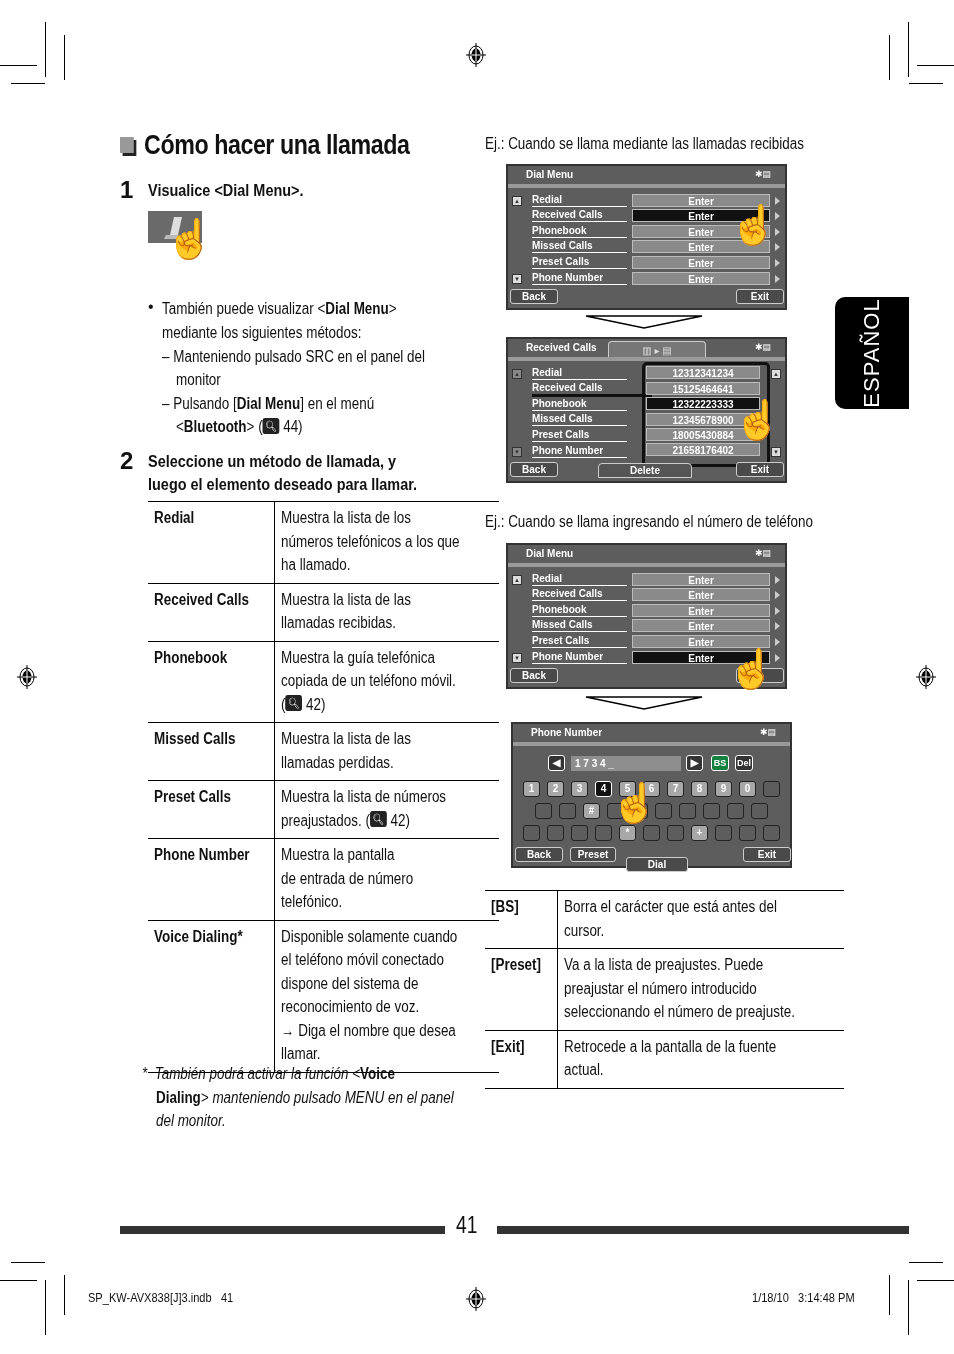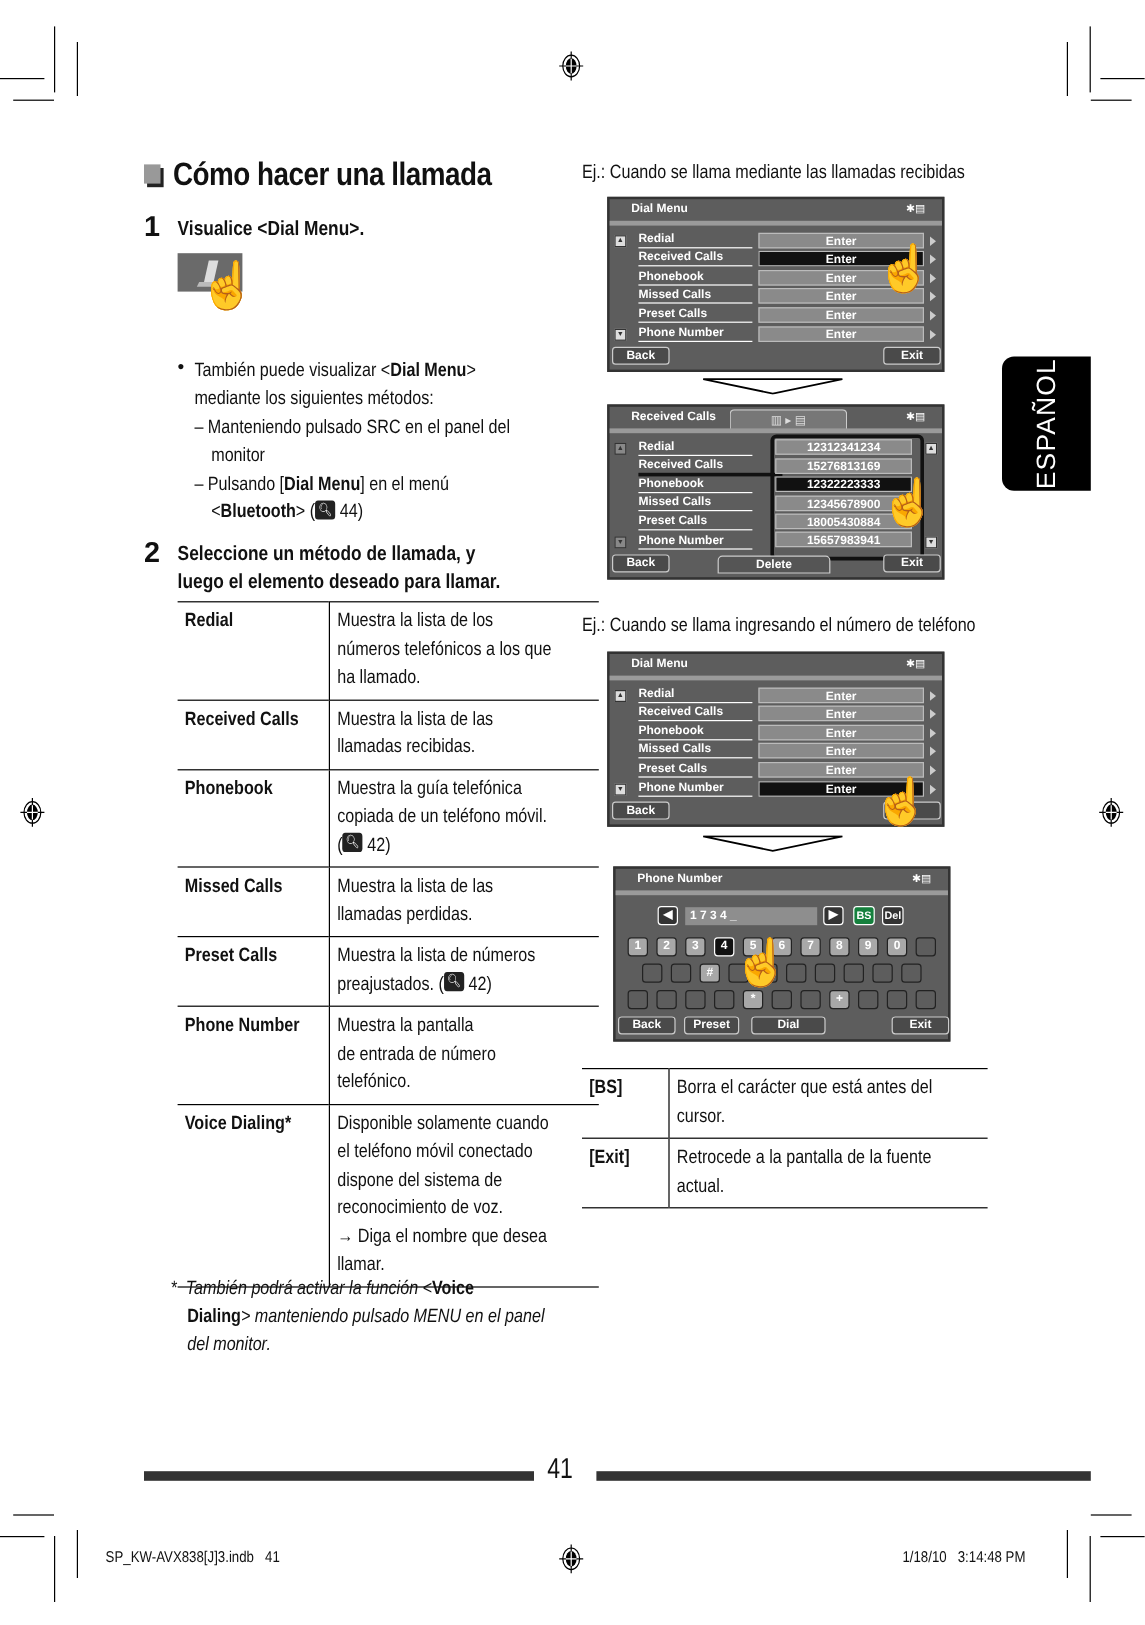--- a/index.html
+++ b/index.html
@@ -207,25 +207,25 @@
   <div class="updn" style="top:30px;background:#888">▲</div>
   <div class="updn" style="top:108px;background:#888">▼</div>
   <div class="menu-item" style="top:28px">Redial</div>
   <div class="menu-item" style="top:43px;border-bottom:3px solid #111;width:120px">Received Calls</div>
   <div class="menu-item" style="top:59px">Phonebook</div>
   <div class="menu-item" style="top:74px">Missed Calls</div>
   <div class="menu-item" style="top:90px">Preset Calls</div>
   <div class="menu-item" style="top:106px">Phone Number</div>
   <div class="abs" style="left:134px;top:23px;width:122px;height:99px;border:3px solid #111;border-radius:5px"></div>
   <div class="num" style="top:27px">12312341234</div>
-  <div class="num" style="top:43px">15276813169</div>
+  <div class="num" style="top:43px">15125464641</div>
   <div class="num sel" style="top:58px">12322223333</div>
   <div class="num" style="top:74px">12345678900</div>
   <div class="num" style="top:89px">18005430884</div>
-  <div class="num" style="top:104px">15657983941</div>
+  <div class="num" style="top:104px">21658176402</div>
   <div class="updn" style="left:263px;top:30px">▲</div>
   <div class="updn" style="left:263px;top:108px">▼</div>
   <div class="sbtn" style="left:2px;top:123px;width:46px">Back</div>
   <div class="sbtn" style="left:90px;top:124px;width:92px;background:#555;border-radius:4px 4px 0 0">Delete</div>
   <div class="sbtn" style="left:228px;top:123px;width:46px">Exit</div>
   <div class="hand" style="left:226px;top:62px">☝</div>
 </div>
 
 <div class="abs body" style="left:485px;top:510px">Ej.: Cuando se llama ingresando el número de teléfono</div>
 
@@ -302,31 +302,35 @@
   <div class="key lt" style="left:106px;top:101px">*</div>
   <div class="key" style="left:130px;top:101px"></div>
   <div class="key" style="left:154px;top:101px"></div>
   <div class="key lt" style="left:178px;top:101px">+</div>
   <div class="key" style="left:202px;top:101px"></div>
   <div class="key" style="left:226px;top:101px"></div>
   <div class="key" style="left:250px;top:101px"></div>
 
   <div class="sbtn" style="left:2px;top:123px;width:46px">Back</div>
   <div class="sbtn" style="left:57px;top:123px;width:44px">Preset</div>
-  <div class="sbtn" style="left:113px;top:123px;width:60px">Dial</div>
+  <div class="sbtn" style="left:113px;top:133px;width:60px">Dial</div>
   <div class="sbtn" style="left:230px;top:123px;width:46px">Exit</div>
   <div class="hand" style="left:98px;top:60px">☝</div>
 </div>
 
 <table class="desc" style="left:485px;top:890px;width:338px">
   <tbody>
       <tr style="height:55px">
         <td class="k" style="width:68px"><span class="nar">[BS]</span></td>
         <td><span class="nar">Borra el carácter que está antes del</span><br><span class="nar">cursor.</span></td>
       </tr>
+  <tr style="height:79px">
+        <td class="k"><span class="nar">[Preset]</span></td>
+        <td><span class="nar">Va a la lista de preajustes. Puede</span><br><span class="nar">preajustar el número introducido</span><br><span class="nar">seleccionando el número de preajuste.</span></td>
+      </tr>
   <tr style="height:55px">
         <td class="k"><span class="nar">[Exit]</span></td>
         <td><span class="nar">Retrocede a la pantalla de la fuente</span><br><span class="nar">actual.</span></td>
       </tr>
 </tbody>
   </table>
 
 <div class="pagebar" style="left:120px;width:325px"></div>
 <div class="abs" style="left:456px;top:1211px;font-size:24px;transform:scaleX(0.8);transform-origin:left">41</div>
 <div class="pagebar" style="left:497px;width:412px"></div>

